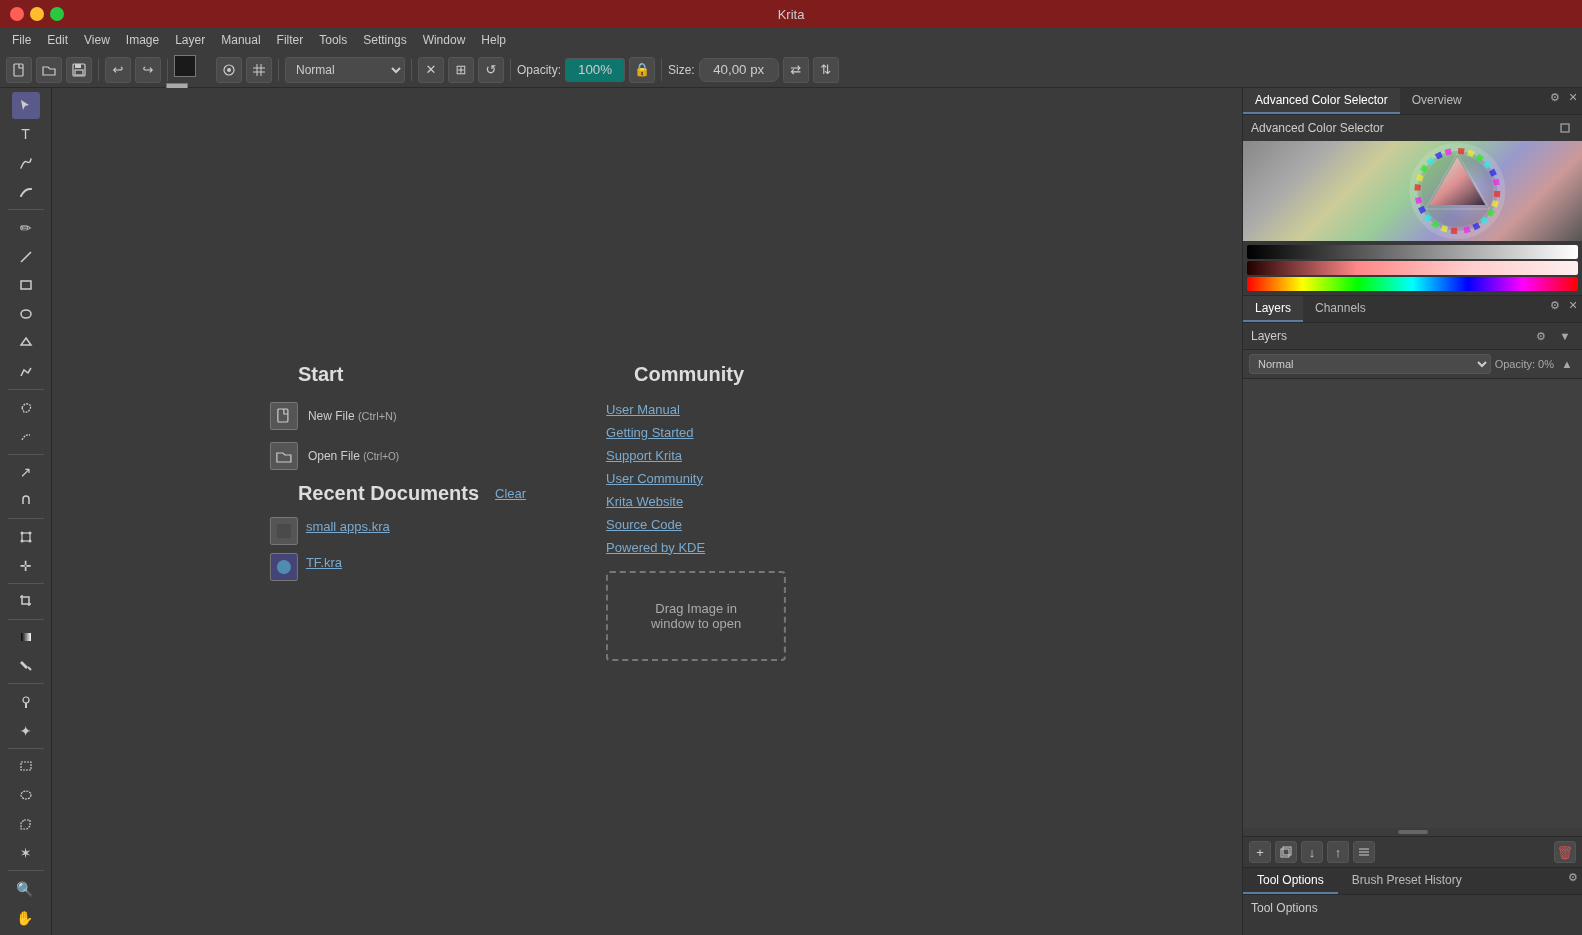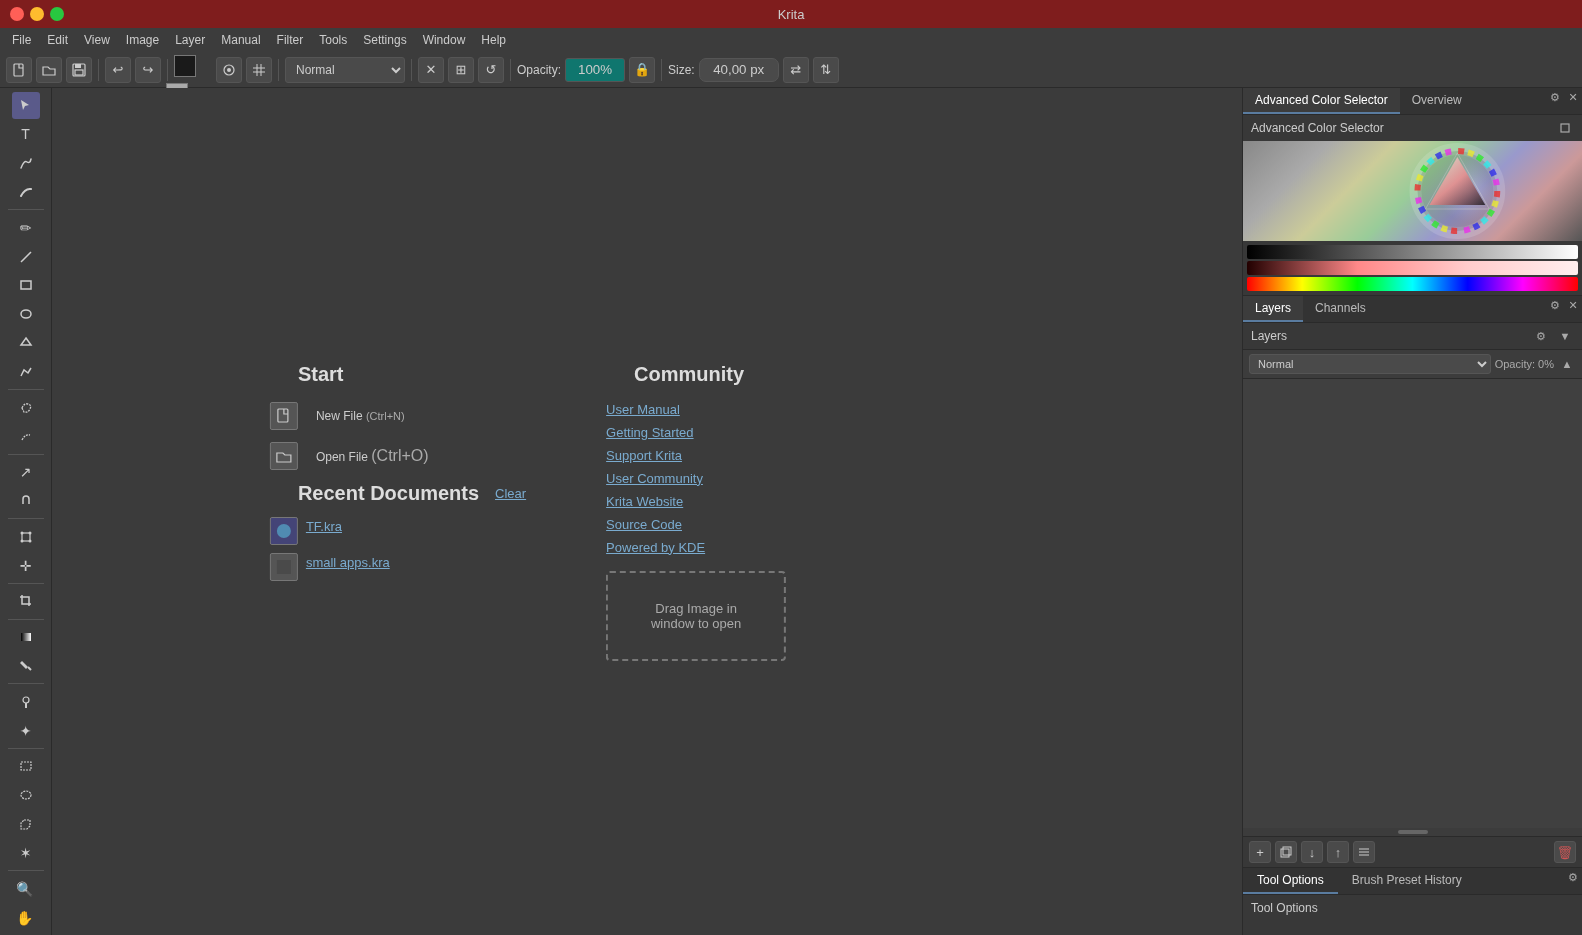--- a/index.html
+++ b/index.html
@@ -208,21 +208,21 @@
       display: block;
       color: #7aabcf;
       text-decoration: underline;
       margin-bottom: 8px;
       cursor: pointer;
       font-size: 13px;
     }
     .new-file-btn, .open-file-btn {
       display: flex;
       align-items: center;
-      gap: 18px;
+      gap: 10px;
       margin-bottom: 12px;
       cursor: pointer;
     }
     .file-icon {
       width: 28px; height: 28px;
       background: #555;
       border: 1px solid #777;
       display: flex; align-items: center; justify-content: center;
       font-size: 14px;
       color: #ccc;
@@ -687,45 +687,45 @@
             <span>New File</span> <span style="color:#aaa;font-size:11px;">(Ctrl+N)</span>
           </span>
         </div>
         <div class="open-file-btn">
           <div class="file-icon">
             <svg width="16" height="16" viewBox="0 0 16 16">
                 <path d="M1 5h6l2 2h6v7H1z" fill="none" stroke="#ccc" stroke-width="1.2"></path>
               </svg>
           </div>
           <span>
-            <span>Open File</span> <span style="color:#aaa;font-size:16px;">(Ctrl+O)</span>
+            <span>Open File</span> <span style="color:#aaa;font-size:10px;">(Ctrl+O)</span>
           </span>
         </div>
 
         <div class="recent-header">
           <h2>Recent Documents</h2>
           <button class="clear-btn">Clear</button>
+        </div>
+        <div class="recent-item">
+          <div class="recent-thumb">
+            <svg width="20" height="20" viewBox="0 0 20 20">
+                <rect x="1" y="1" width="18" height="18" fill="#555"></rect>
+                <rect x="3" y="3" width="14" height="14" fill="#4a4a4a"></rect>
+              </svg>
+          </div>
+          <a class="panel-link">small apps.kra</a>
         </div>
         <div class="recent-item">
           <div class="recent-thumb" style="background:#447;overflow:hidden;">
             <svg width="20" height="20" viewBox="0 0 20 20">
                 <rect width="20" height="20" fill="#447"></rect>
                 <circle cx="10" cy="10" r="7" fill="#55aacc" opacity="0.7"></circle>
               </svg>
           </div>
           <a class="panel-link">TF.kra</a>
-        </div>
-        <div class="recent-item">
-          <div class="recent-thumb">
-            <svg width="20" height="20" viewBox="0 0 20 20">
-                <rect x="1" y="1" width="18" height="18" fill="#555"></rect>
-                <rect x="3" y="3" width="14" height="14" fill="#4a4a4a"></rect>
-              </svg>
-          </div>
-          <a class="panel-link">small apps.kra</a>
         </div>
       </div>
 
       <div class="panel-section">
         <h2>Community</h2>
         <a class="panel-link">User Manual</a>
         <a class="panel-link">Getting Started</a>
         <a class="panel-link">Support Krita</a>
         <a class="panel-link">User Community</a>
         <a class="panel-link">Krita Website</a>

